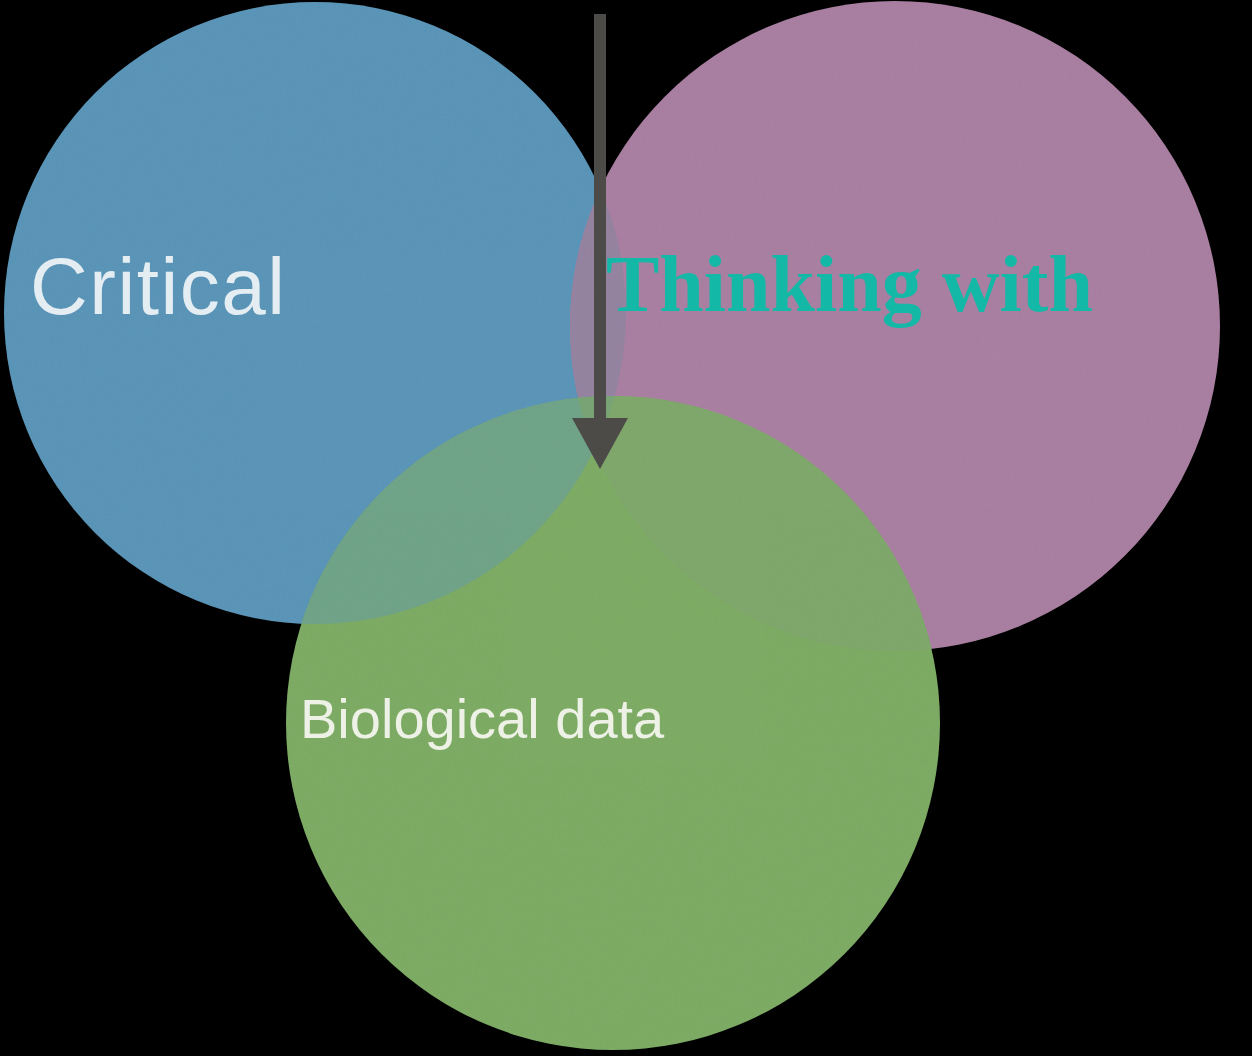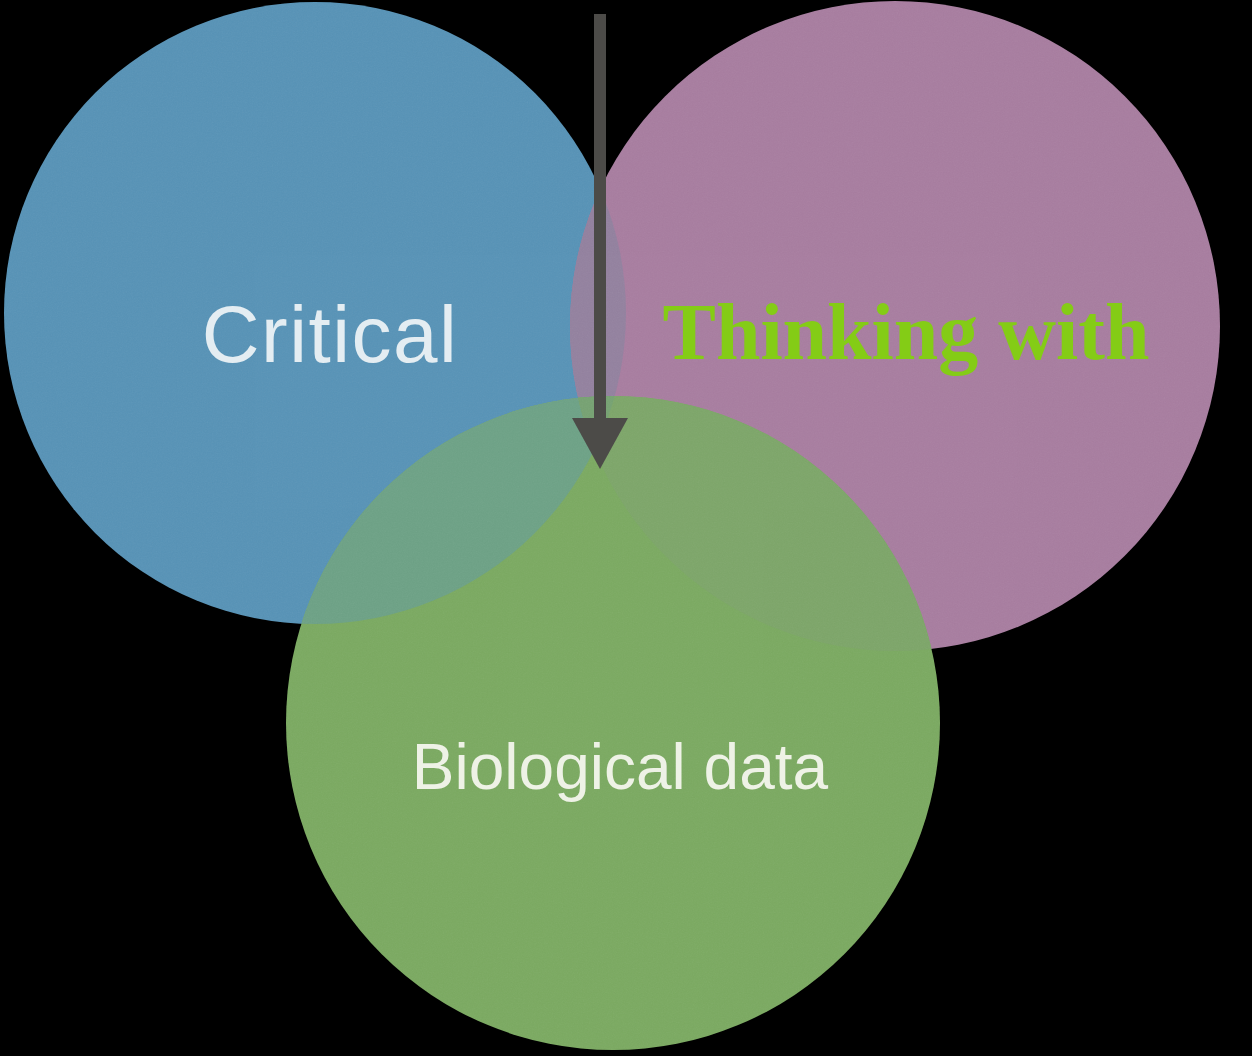--- a/index.html
+++ b/index.html
@@ -15,24 +15,23 @@
     background: #000000;
   }
   .stage svg {
     position: absolute;
     left: 0;
     top: 0;
     display: block;
   }
   .venn-label {
     position: absolute;
-    text-align: center;
+    text-align: left;
     white-space: pre-line;
     pointer-events: none;
-    margin-top: 48px;
   }
   .label-sans {
     font-family: "Liberation Sans", "DejaVu Sans", sans-serif;
     font-weight: 400;
   }
   .label-serif {
     font-family: "Liberation Serif", "DejaVu Serif", serif;
     font-weight: 700;
   }
   .label-critical {
@@ -47,21 +46,21 @@
     left: 606px;
     top: 235px;
     width: 600px;
     font-size: 80px;
     line-height: 98px;
   }
   .label-biological {
     left: 300px;
     top: 669px;
     width: 640px;
-    font-size: 64px;
+    font-size: 56px;
     line-height: 100px;
   }
 </style>
 </head>
 <body style="background: rgb(0, 0, 0);">
 
 <div class="stage">
 
   <svg width="1252" height="1056" viewBox="0 0 1252 1056">
     <defs>
@@ -108,17 +107,17 @@
     <rect x="0" y="0" width="1252" height="1056" opacity="0.07" clip-path="url(#clipUnion)" filter="url(#paperNoise)"></rect>
 
     <g>
       <rect x="594" y="14" width="12" height="406" fill="#4c4b48"></rect>
       <polygon points="572,418 628,418 600,469" fill="#4c4b48"></polygon>
     </g>
   </svg>
 
   <div class="venn-label label-sans label-critical" style="color: rgb(228, 237, 242);"><span>Critical</span><br></div>
 
-  <div class="venn-label label-serif label-numbers" style="color: #84cc16;"><span>Thinking with</span><br></div>
+  <div class="venn-label label-serif label-numbers" style="color: #14b8a6;"><span>Thinking with</span><br></div>
 
   <div class="venn-label label-sans label-biological" style="color: rgb(238, 242, 230);"><span>Biological data</span></div>
 
 </div>
 
 </body></html>

